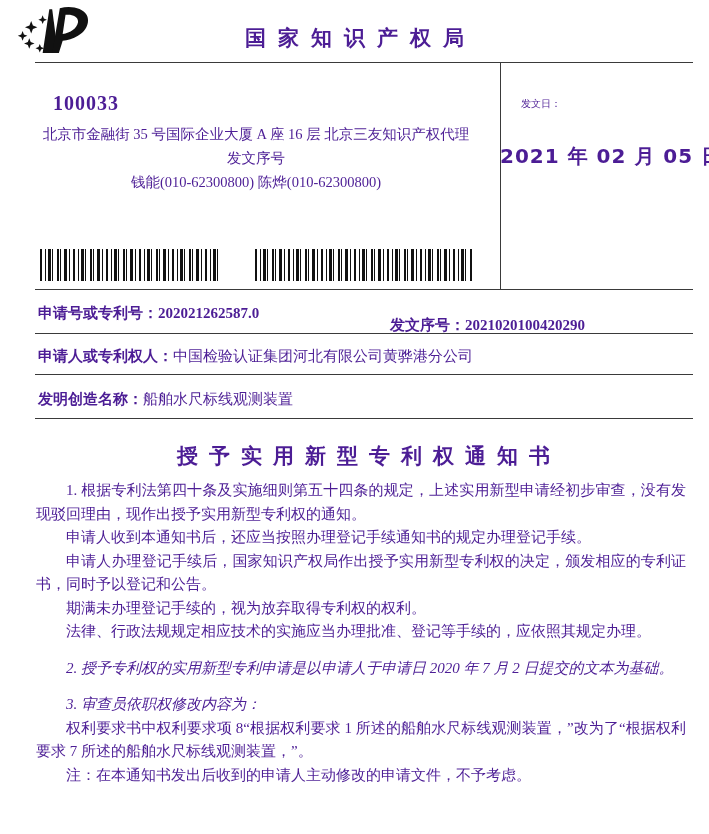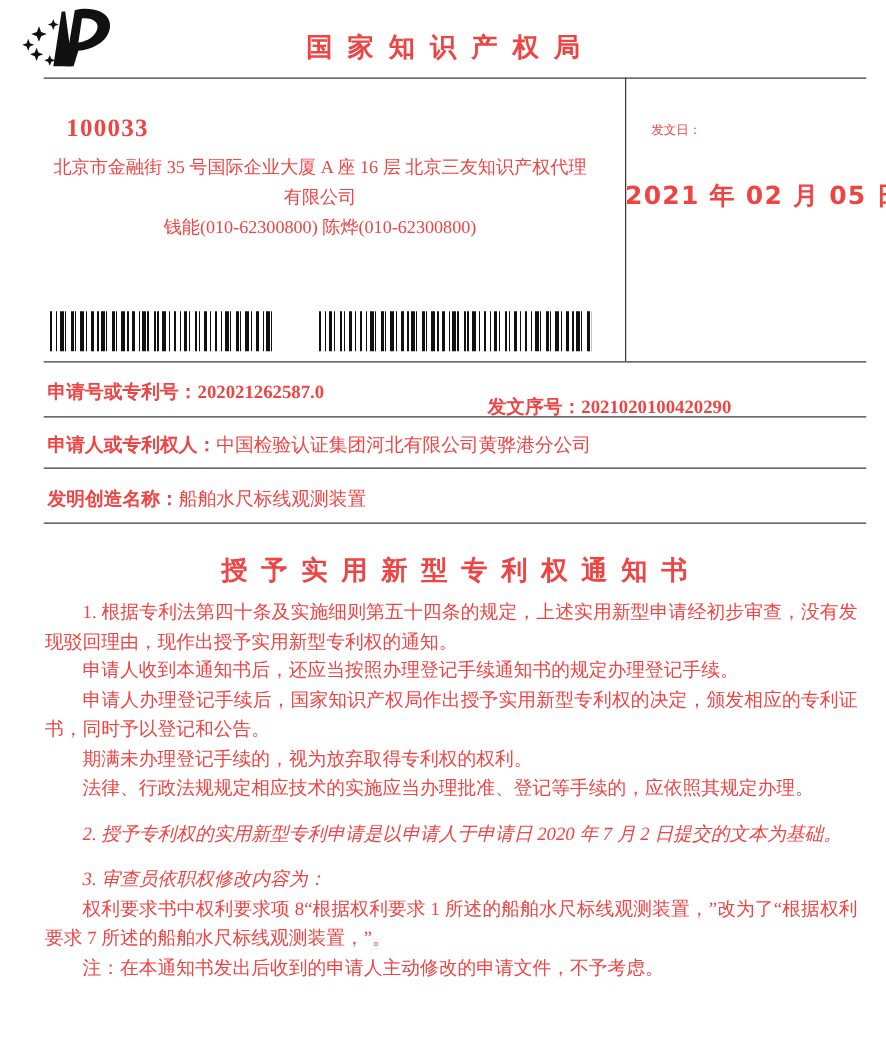--- a/index.html
+++ b/index.html
@@ -1,20 +1,20 @@
 <!DOCTYPE html>
 <html><head>
 <meta charset="utf-8">
 <style>
   html,body{margin:0;padding:0;background:#fff;}
   .page{
     position:relative;
     width:709px;height:834px;
     background:#ffffff;
-    color:#ef4444;
+    color:#4c1d95;
     font-family:"Liberation Serif","DejaVu Serif",serif;
     overflow:hidden;
   }
   .rule{position:absolute;height:1px;background:#3a3a3a;}
   .vrule{position:absolute;width:1px;background:#3a3a3a;}
   .logo{position:absolute;left:14px;top:6px;width:84px;height:54px;}
   .agency{
     position:absolute;top:24px;left:0;width:709px;
     text-align:center;
     font-family:"DejaVu Sans","Liberation Sans",sans-serif;
@@ -90,21 +90,21 @@
 
   <div class="agency">国家知识产权局</div>
 
   <div class="rule" style="top:62px;left:35px;width:658px;"></div>
   <div class="vrule" style="left:500px;top:62px;height:227px;"></div>
 
   <div class="postcode">100033</div>
 
   <div class="addr">
     <div>北京市金融街 35 号国际企业大厦 A 座 16 层  北京三友知识产权代理</div>
-    <div>有限公司</div>
+    <div>发文序号</div>
     <div>钱能(010-62300800)  陈烨(010-62300800)</div>
   </div>
 
   <div class="dispatch-label">发文日：</div>
   <div class="dispatch-date">2021 年 02 月 05 日</div>
 
   <div class="barcode barcode-left"></div>
   <div class="barcode barcode-right"></div>
 
   <div class="rule" style="top:289px;left:35px;width:658px;"></div>

